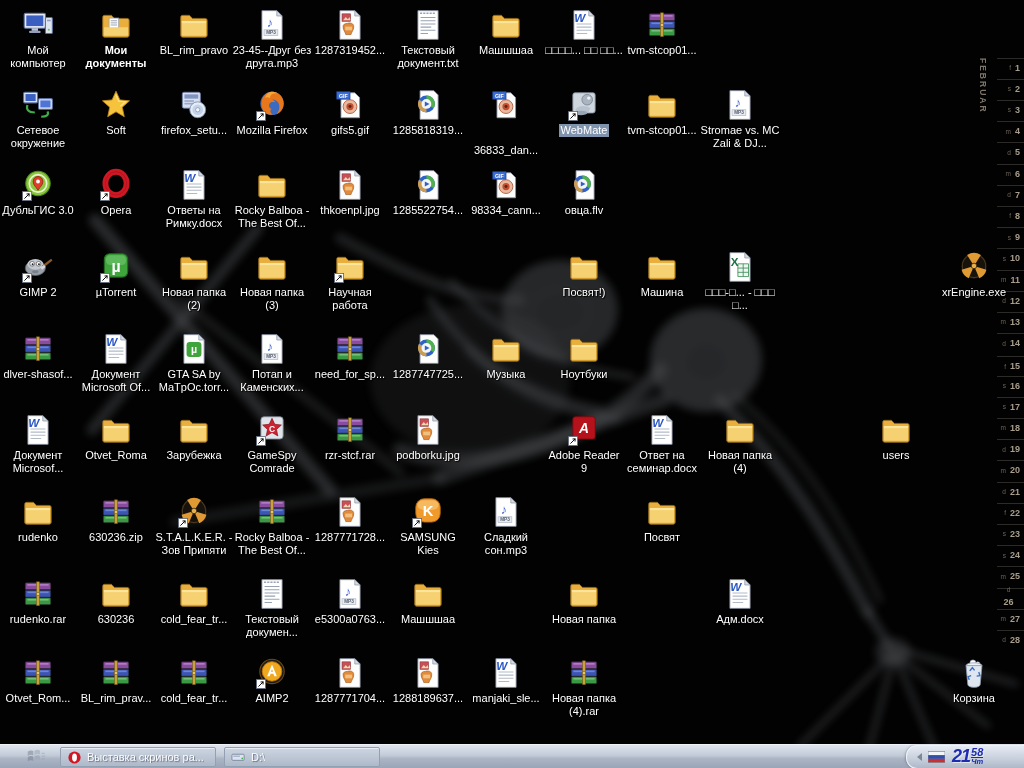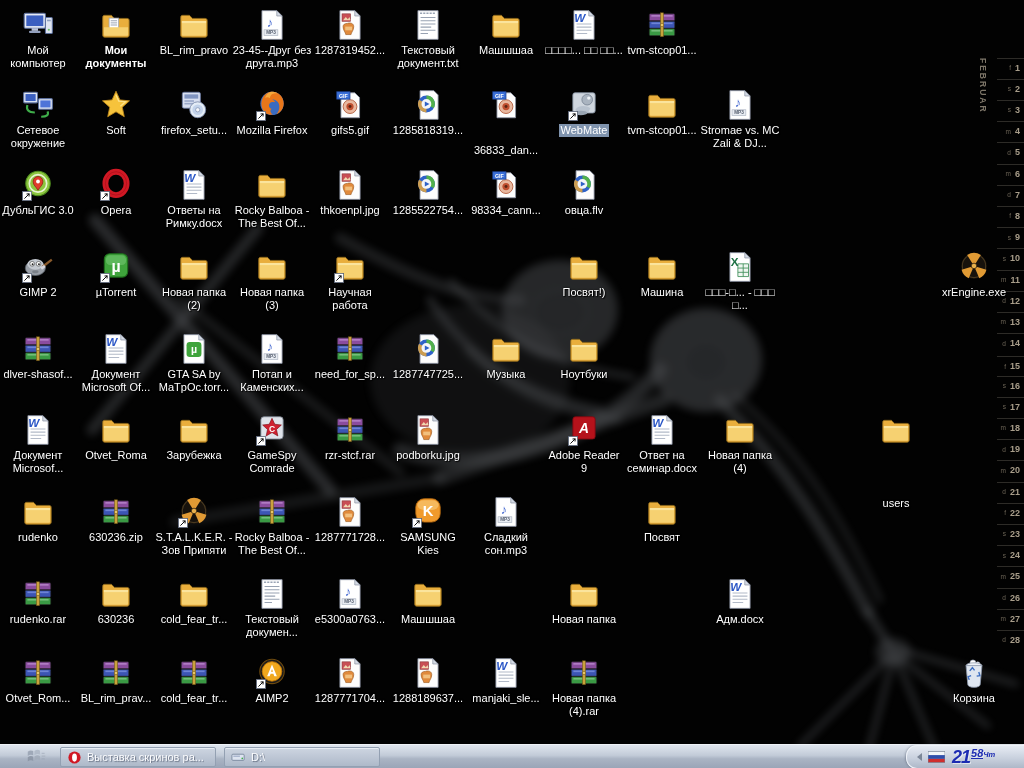--- a/index.html
+++ b/index.html
@@ -44,21 +44,21 @@
   #tray{position:absolute;right:0;top:0;height:24px;width:118px;display:flex;align-items:center;
     gap:5px;padding:0 8px 0 10px;box-sizing:border-box;border-radius:11px 0 0 11px;
     border:1px solid #eef2f8;border-right:none;
     background:linear-gradient(#e6ebf3 0%,#c9d1de 55%,#aeb8c8 100%);box-shadow:-1px 0 2px rgba(60,70,90,.35);}
   .tray-chevron{width:0;height:0;border-top:4px solid transparent;border-bottom:4px solid transparent;
     border-right:5px solid #7c8798;margin-right:1px;}
   .tray-flag{width:17px;height:12px;flex:none;}
   .tray-flag svg{width:17px;height:12px;display:block;}
   .tray-clock{display:flex;align-items:flex-start;color:#1d2cb2;font-style:italic;font-weight:bold;margin-left:2px;}
   .clk-h{font-size:18px;line-height:17px;letter-spacing:-1px;text-shadow:1px 1px 0 rgba(255,255,255,.55);}
-  .clk-col{display:flex;flex-direction:row;align-items:flex-end;margin-left:1px;margin-top:-1px;}
+  .clk-col{display:flex;flex-direction:column;align-items:flex-end;margin-left:1px;margin-top:-1px;}
   .clk-m{font-size:11px;line-height:10px;border-bottom:1.2px solid #1d2cb2;text-shadow:1px 1px 0 rgba(255,255,255,.5);}
   .clk-d{font-size:7.5px;line-height:8px;}
 </style>
 </head>
 <body>
 
 <div id="desktop">
 
   <svg id="wallpaper-art" width="1024" height="768" viewBox="0 0 1024 768">
     <defs>
@@ -189,21 +189,21 @@
         <span class="cal-num">23</span>
       </div>
       <div class="cal-cell" style="top: 545.1px;">
         <span class="cal-letter">s</span>
         <span class="cal-num">24</span>
       </div>
       <div class="cal-cell" style="top: 566.3px;">
         <span class="cal-letter">m</span>
         <span class="cal-num">25</span>
       </div>
-      <div class="cal-cell" style="top: 587.5px;">
+      <div class="cal-cell" style="top: 587.5px; flex-direction: column;">
         <span class="cal-letter">d</span>
         <span class="cal-num">26</span>
       </div>
       <div class="cal-cell" style="top: 608.7px;">
         <span class="cal-letter">m</span>
         <span class="cal-num">27</span>
       </div>
       <div class="cal-cell" style="top: 629.9px;">
         <span class="cal-letter">d</span>
         <span class="cal-num">28</span>
@@ -882,21 +882,21 @@
       <div class="desktop-icon" style="left: 698px; top: 413px;">
         <div class="icon-glyph">
           <svg viewBox="0 0 32 32">
             <path d="M3.5 25.5V8.8c0-1.2.6-1.9 1.8-1.9h6.4l2.9 2.9h11.9c1.2 0 1.9.7 1.9 1.9v13.8c0 1.3-.7 2-1.9 2H5.4c-1.2 0-1.9-.7-1.9-2z" fill="#e9ae3c" stroke="#8f6a1c" stroke-width=".9"></path>
             <path d="M4.6 24.9V12.2h22.8v12.7c0 .8-.5 1.3-1.3 1.3H5.9c-.8 0-1.3-.5-1.3-1.3z" fill="#f6d171"></path>
             <path d="M4.6 12.2h22.8v2H4.6z" fill="#fbe49c"></path>
           </svg>
         </div>
         <div class="icon-label">Новая папка (4)</div>
       </div>
-      <div class="desktop-icon" style="left: 854px; top: 413px; gap: 48px;">
+      <div class="desktop-icon" style="left: 854px; top: 413px;">
         <div class="icon-glyph">
           <svg viewBox="0 0 32 32">
             <path d="M3.5 25.5V8.8c0-1.2.6-1.9 1.8-1.9h6.4l2.9 2.9h11.9c1.2 0 1.9.7 1.9 1.9v13.8c0 1.3-.7 2-1.9 2H5.4c-1.2 0-1.9-.7-1.9-2z" fill="#e9ae3c" stroke="#8f6a1c" stroke-width=".9"></path>
             <path d="M4.6 24.9V12.2h22.8v12.7c0 .8-.5 1.3-1.3 1.3H5.9c-.8 0-1.3-.5-1.3-1.3z" fill="#f6d171"></path>
             <path d="M4.6 12.2h22.8v2H4.6z" fill="#fbe49c"></path>
           </svg>
         </div>
         <div class="icon-label">users</div>
       </div>
       <div class="desktop-icon" style="left: -4px; top: 495px;">

